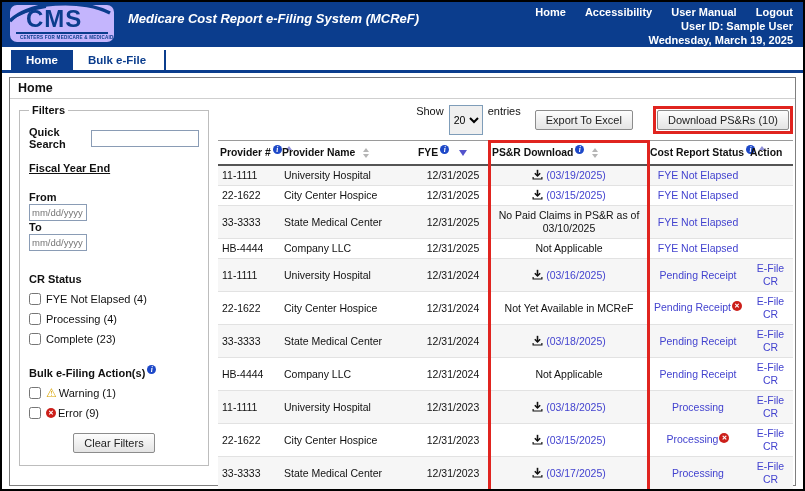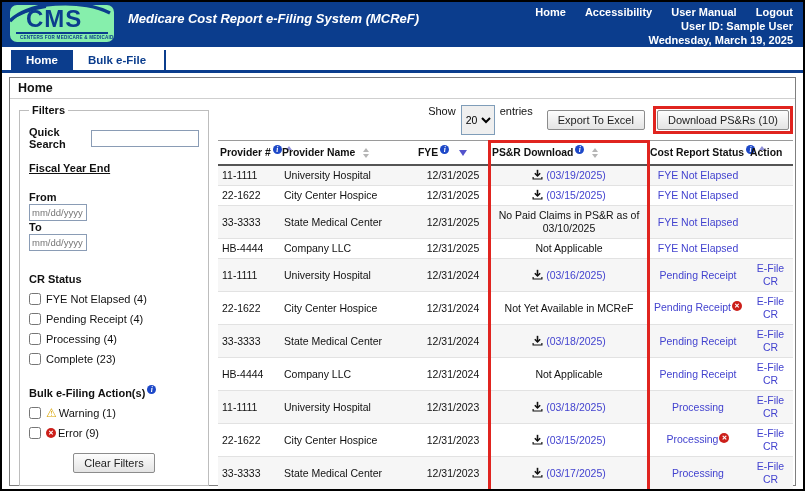--- a/index.html
+++ b/index.html
@@ -2,21 +2,21 @@
 <html style="--navy: #0b3d8d; --red: #e0241f; --link: #4343cf;"><head>
 <meta charset="utf-8">
 <style>
   * { box-sizing: border-box; margin: 0; padding: 0; }
   html,body { background:#fff; }
   body { font-family: "Liberation Sans", sans-serif; font-size: 11px; color:#111; }
   #app { width:805px; height:491px; border:2px solid #000; overflow:hidden; background:#fff; position:relative; }
 
   
   .hdr { height:45px; background:var(--navy); display:flex; padding:0 10px 0 8px; }
-  .logo { width:104px; height:37px; background:#86efac; border-radius:7px; margin-top:3px; position:relative; padding:1px 4px 0 6px; overflow:hidden; flex:none; }
+  .logo { width:104px; height:37px; background:#c4b5fd; border-radius:7px; margin-top:3px; position:relative; padding:1px 4px 0 6px; overflow:hidden; flex:none; }
   .logo-swoosh { position:absolute; left:-4px; top:-2px; }
   .logo-text { font-size:24px; font-weight:bold; color:var(--navy); letter-spacing:1px; line-height:26px; padding-left:10px; font-family:"Liberation Sans",sans-serif; }
   .logo-cap { font-size:4.6px; color:var(--navy); letter-spacing:.2px; white-space:nowrap; padding-left:4px; border-top:2px solid var(--navy); width:92px; padding-top:1px; font-weight:bold; }
   .hdr-title { color:#fff; font-weight:bold; font-style:italic; font-size:13px; margin:9px 0 0 14px; white-space:nowrap; }
   .hdr-right { margin-left:auto; text-align:right; color:#fff; font-weight:bold; font-size:11px; line-height:14px; padding-top:3px; white-space:nowrap; }
   .hdr-right a { color:#fff; text-decoration:none; margin-left:16px; cursor:pointer; }
 
   
   .tabbar { background:#fff; border-bottom:3px solid var(--navy); display:flex; padding:3px 0 0 9px; height:26px; }
   .tab { font-weight:bold; font-size:11.5px; padding:4px 15px 0 15px; cursor:pointer; height:23px; }
@@ -46,21 +46,21 @@
   .warn-icon { color:#d9a400; font-size:12px; line-height:10px; margin-right:2px; font-family:"DejaVu Sans",sans-serif; }
   .err-icon { display:inline-block; width:10px; height:10px; border-radius:50%; background:#cc1f1a; color:#fff; font-size:6.5px; line-height:10px; text-align:center; font-weight:bold; margin-right:2px; flex:none; }
   .clear-btn-row { text-align:center; margin-top:14px; }
   button.ui-btn { font-family:"Liberation Sans",sans-serif; font-size:11px; border:1px solid #8c8c8c; background:linear-gradient(#fdfdfd,#e4e4e4); padding:3px 10px; border-radius:2px; cursor:pointer; color:#222; }
 
   
   .tbl-area { flex:1; padding:4px 7px 0 1px; }
   .controls { display:flex; justify-content:flex-end; align-items:center; margin:2px 0 5px 0; }
   .show-grp { display:flex; align-items:flex-start; margin-right:14px; }
   .show-grp select { margin:0 5px; font-size:10.5px; height:30px; border:1px solid #7f9db9; }
-  .red-wrap { border:3px solid var(--red); padding:1px; margin-left:8px; display:inline-block; }
+  .red-wrap { border:3px solid var(--red); padding:1px; margin-left:20px; display:inline-block; }
   .controls .exp { margin-left:0; }
 
   .table-wrap { position:relative; width:575px; }
   table.grid { border-collapse:collapse; table-layout:fixed; width:575px; font-size:10.5px; }
   col.c1{width:62px} col.c2{width:136px} col.c3{width:74px} col.c4{width:158px} col.c5{width:100px} col.c6{width:45px}
   table.grid th { font-weight:bold; font-size:10.4px; border-top:1px solid #9a9a9a; border-bottom:2px solid #555; padding:6px 2px; white-space:nowrap; text-align:left; }
   th.c-fye, th.c-psr, th.c-status, th.c-action { text-align:center; }
   table.grid td { border-bottom:1px solid #e2e2e2; padding:3px 4px; line-height:13px; vertical-align:middle; }
   tr.stripe td { background:#f6f6f6; }
   td.c-fye { text-align:center; }
@@ -136,24 +136,20 @@
             </div>
           </div>
 
           <div class="grp-label">CR Status</div>
           <div class="chk-row">
               <input type="checkbox" style="">
               <span>FYE Not Elapsed (4)</span>
             </div>
           <div class="chk-row">
               <input type="checkbox" style="">
-              <span>Pending Receipt (4)</span>
-            </div>
-          <div class="chk-row">
-              <input type="checkbox" style="">
               <span>Processing (4)</span>
             </div>
           <div class="chk-row">
               <input type="checkbox" style="">
               <span>Complete (23)</span>
             </div>
 
           <div class="grp-label"><span>Bulk e-Filing Action(s)</span><span class="info-icon">i</span></div>
           <div class="chk-row">
               <input type="checkbox" style="">

